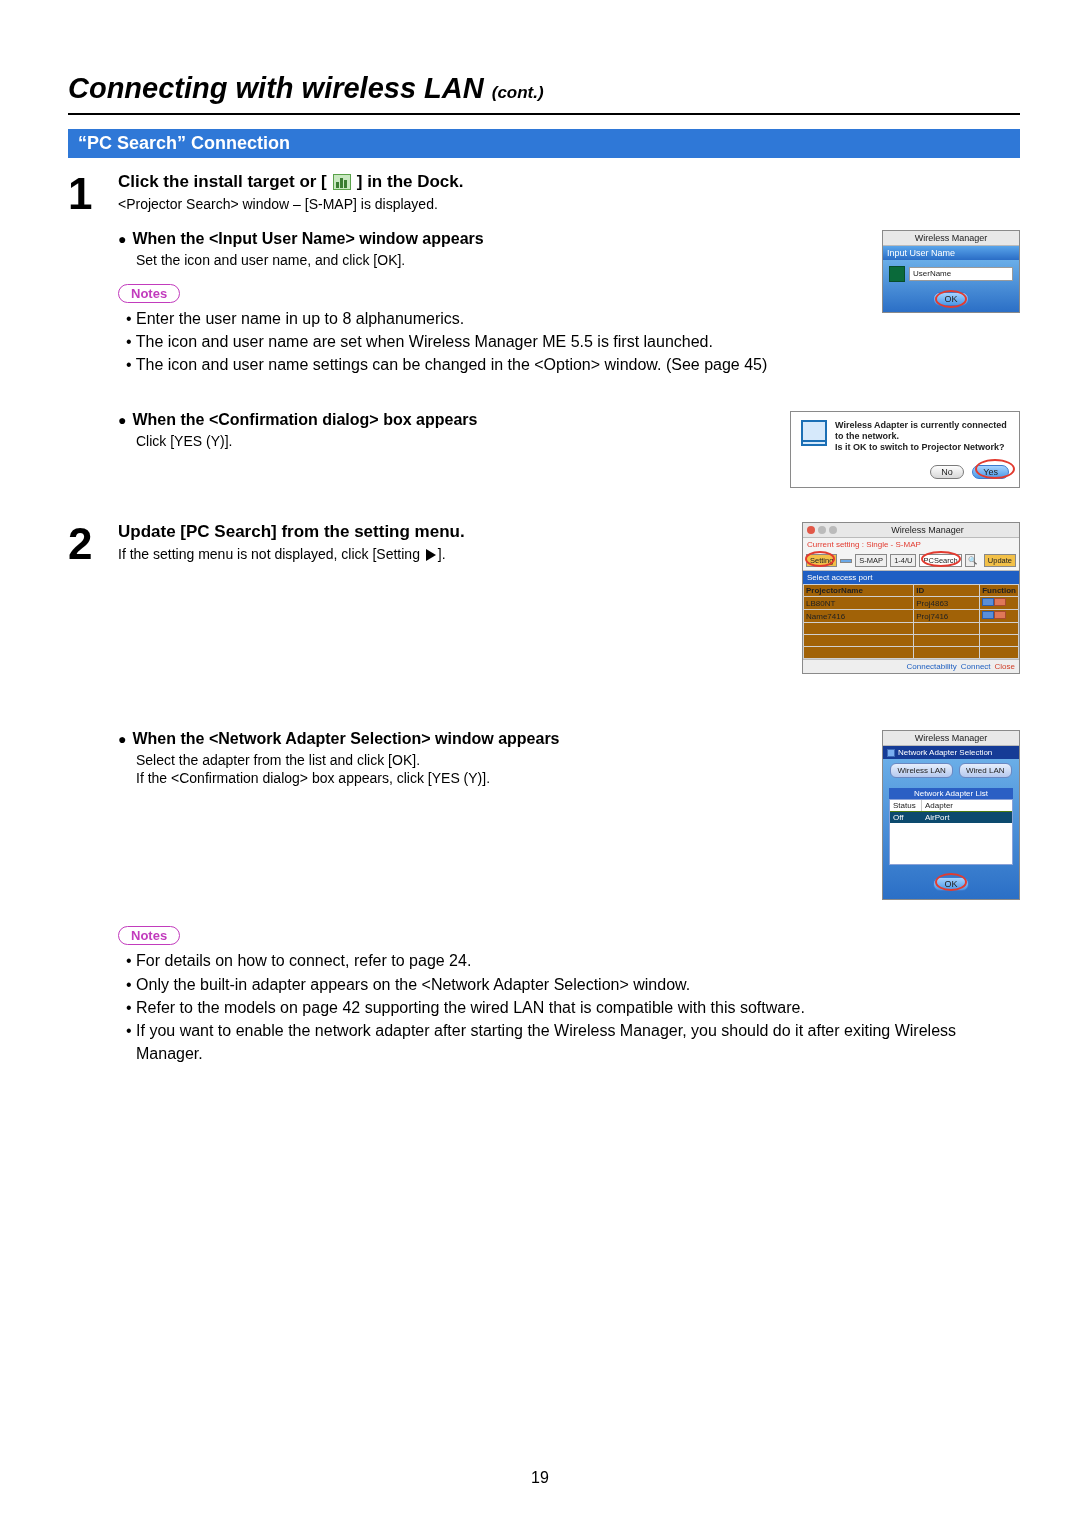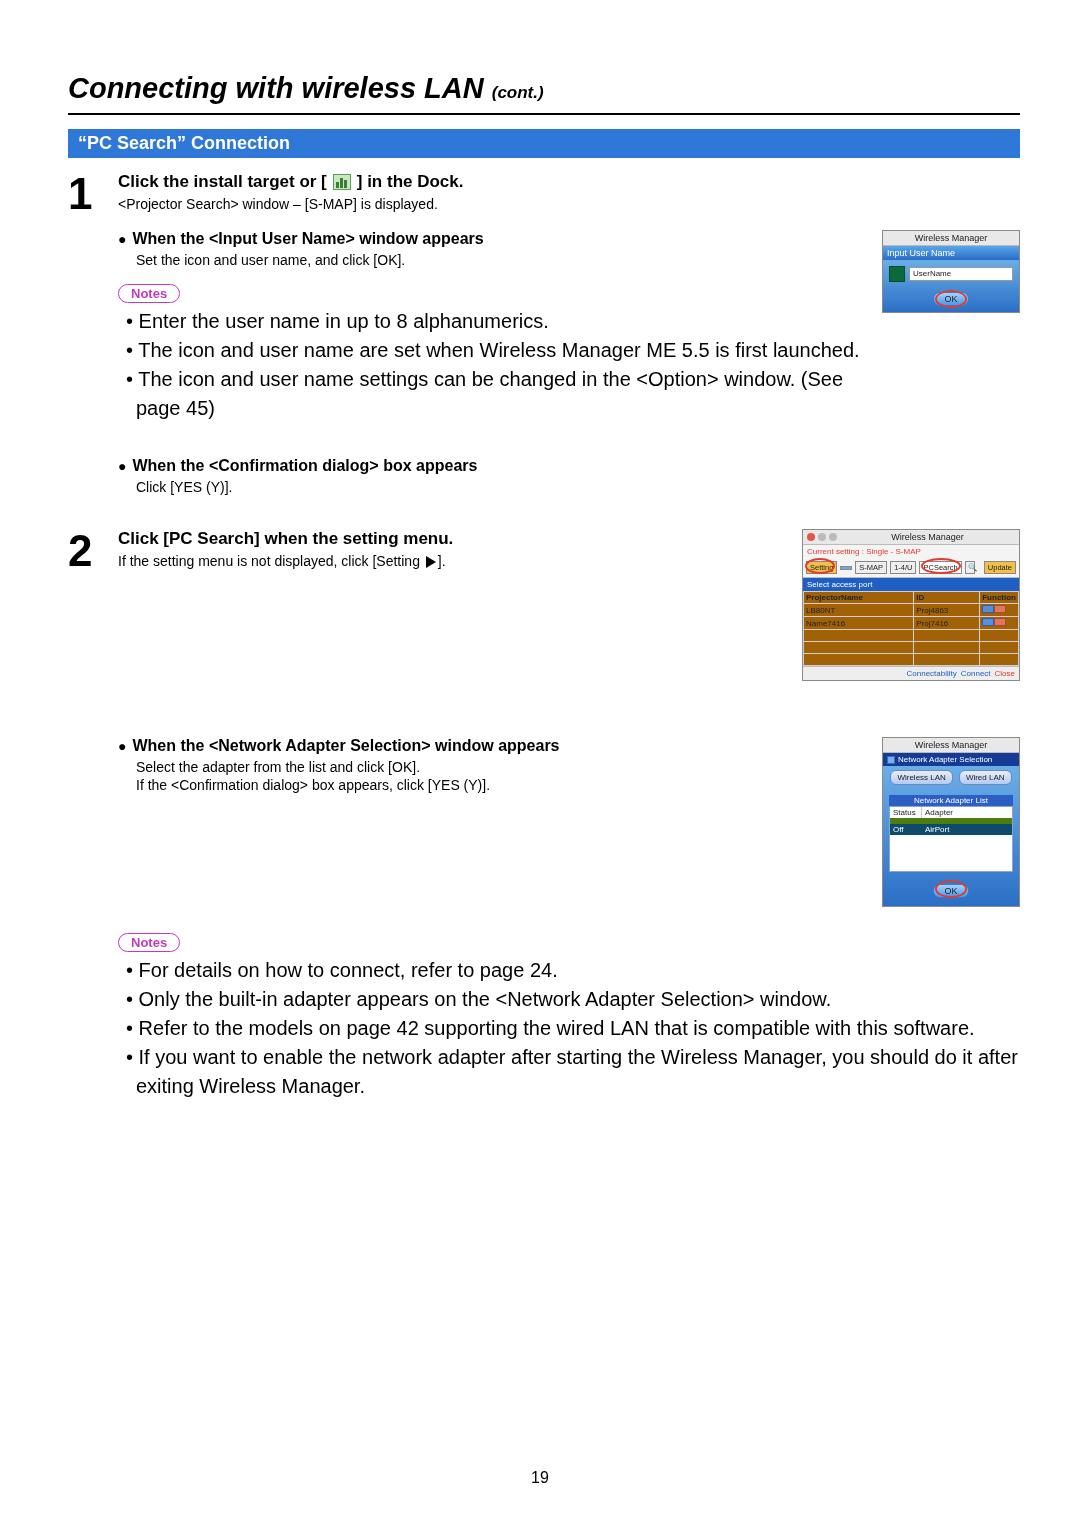--- a/index.html
+++ b/index.html
@@ -39,21 +39,21 @@
   .sub-row { display: flex; gap: 18px; align-items: flex-start; margin-top: 18px; }
   .sub-text { flex: 1; }
   .bullet-head { font-weight: bold; font-size: 16px; display:flex; align-items:center; gap:6px; }
   .bullet-dot { font-size: 14px; }
   .indent { margin-left: 18px; font-size: 14px; margin-top: 4px; }
   .notes-pill {
     display: inline-block; border: 1.5px solid #c23bbd; color: #c23bbd; border-radius: 10px;
     padding: 1px 12px; font-size: 13px; font-weight: bold; margin-top: 16px; margin-bottom: 4px;
   }
   .notes-list { list-style: none; padding-left: 4px; margin-left: 4px; }
-  .notes-list li { font-size: 20px; text-indent: -10px; padding-left: 10px; line-height: 1.45; }
+  .notes-list li { font-size: 16px; text-indent: -10px; padding-left: 10px; line-height: 1.45; }
   .notes-list li::before { content: "• "; }
   .play-triangle {
     display:inline-block; width:0; height:0; border-top:6px solid transparent; border-bottom:6px solid transparent;
     border-left:10px solid #000; vertical-align: -2px; margin: 0 2px;
   }
 
   
   .mock { border: 1px solid #8a8a8a; background:#f4f4f4; font-size:9px; color:#222; }
   .mock .titlebar { background:#e8e8e8; text-align:center; padding:2px 0; font-size:9px; border-bottom:1px solid #bbb;}
   .mock .bluebar { background:#1f5fc4; color:#fff; padding:2px 4px; }
@@ -96,21 +96,21 @@
   .mock3 .fn.b { background:#e07858; border:1px solid #a84a2e;}
 
   
   .mock4 { width:138px; }
   .mock4 .dark { background:#153b96; color:#fff; font-size:8px; padding:2px 4px; display:flex; align-items:center; gap:3px;}
   .mock4 .dark .sq { width:8px; height:8px; background:#7aaef0; border:1px solid #3d6bb8;}
   .mock4 .tabrow { display:flex; justify-content:center; gap:6px; padding:4px; }
   .mock4 .tabrow .t { font-size:8px; padding:2px 6px; border:1px solid #6a88c2; background:linear-gradient(#e6eefc,#b6c9ee); border-radius:6px;}
   .mock4 .listhead { background:#2b5fc4; color:#fff; text-align:center; font-size:8px; padding:1px; }
   .mock4 .list { background:#fff; border:1px solid #8aa2d8; height:66px; }
-  .mock4 .list .hdr { display:flex; font-size:8px; border-bottom:6px solid #4d7c0f; }
+  .mock4 .list .hdr { display:flex; font-size:8px; border-bottom:1px solid #4d7c0f; }
   .mock4 .list .hdr span:first-child{width:32px; border-right:1px solid #c8c8c8; padding:1px 3px;}
   .mock4 .list .hdr span:last-child{flex:1; padding:1px 3px;}
   .mock4 .list .row { display:flex; font-size:8px; background:#0c4a6e; color:#fff;}
   .mock4 .list .row span:first-child{width:32px; padding:1px 3px;}
   .mock4 .list .row span:last-child{flex:1; padding:1px 3px;}
   .mock4 .btnrow { text-align:center; padding:6px; position:relative; }
 
   .pagenum { position:absolute; bottom:40px; left:0; right:0; text-align:center; font-size:16px; }
 
   .gap-lg { margin-top: 34px; }
@@ -178,30 +178,47 @@
 
       <div class="sub-row gap-lg">
         <div class="sub-text">
           <div class="bullet-head">
             <span class="bullet-dot">●</span>
             <span>When the &lt;Confirmation dialog&gt; box appears</span>
           </div>
           <div class="indent">Click [YES (Y)].</div>
         </div>
 
+        <div class="mock mock2">
+          <div class="body">
+            <div>
+              <div class="mon"></div>
+              <div style="width:26px;height:6px;background:#d6e9fb;border:2px solid #1b6fb5;border-top:none;margin-top:-2px;"></div>
+            </div>
+            <div class="txt">
+              <div>Wireless Adapter is currently connected to the network.</div>
+              <div>Is it OK to switch to Projector Network?</div>
+            </div>
+          </div>
+          <div class="btnrow relpos">
+            <span class="btn">No</span>
+            <span class="btn blue" style="margin-left:6px;">Yes</span>
+            <span class="circle" style="width:40px;height:20px;right:4px;top:-2px;"></span>
+          </div>
+        </div>
       </div>
     </div>
   </div>
 
   <div class="step gap-lg">
     <div class="step-num">2</div>
     <div class="step-body">
       <div class="sub-row" style="margin-top:0;">
         <div class="sub-text">
-          <div class="step-head">Click [PC Search] when the setting menu.</div>
+          <div class="step-head">Update [PC Search] from the setting menu.</div>
           <div class="step-sub">
             <span>If the setting menu is not displayed, click [Setting </span><span class="play-triangle"></span><span>].</span>
           </div>
         </div>
 
         <div class="mock mock3 relpos">
           <div class="titlebar" style="display:flex;align-items:center;gap:3px;padding:2px 4px;justify-content:flex-start;">
             <span style="width:8px;height:8px;border-radius:50%;background:#e25848;display:inline-block;"></span>
             <span style="width:8px;height:8px;border-radius:50%;background:#bbb;display:inline-block;"></span>
             <span style="width:8px;height:8px;border-radius:50%;background:#bbb;display:inline-block;"></span>

